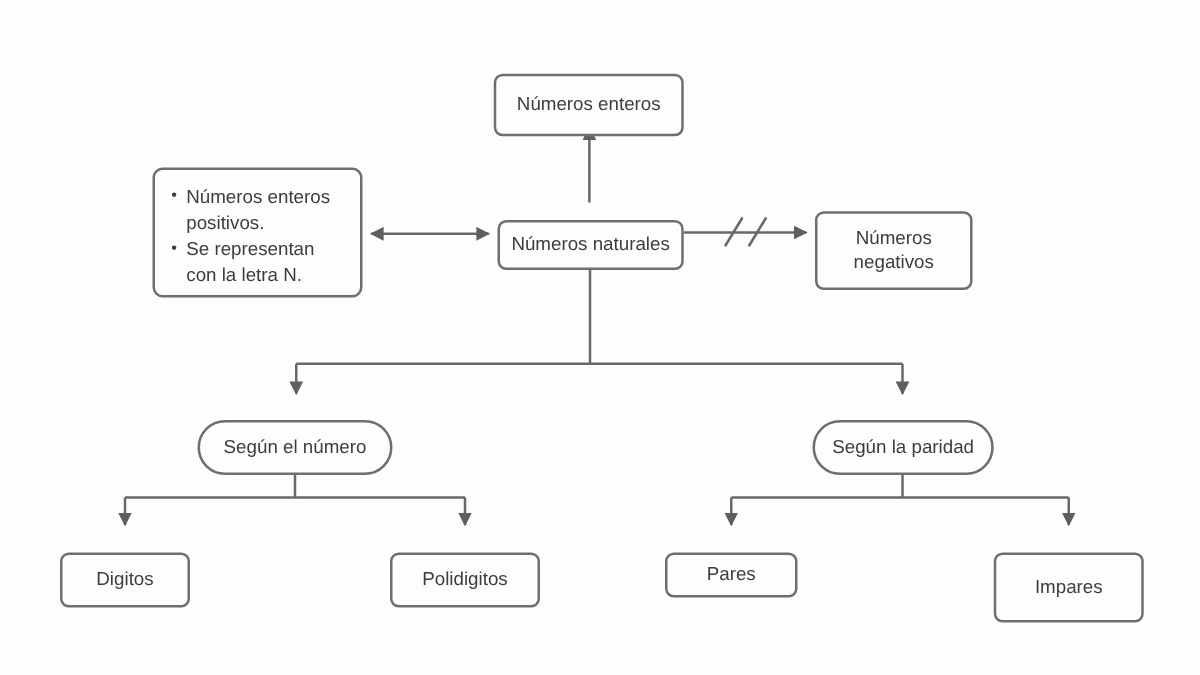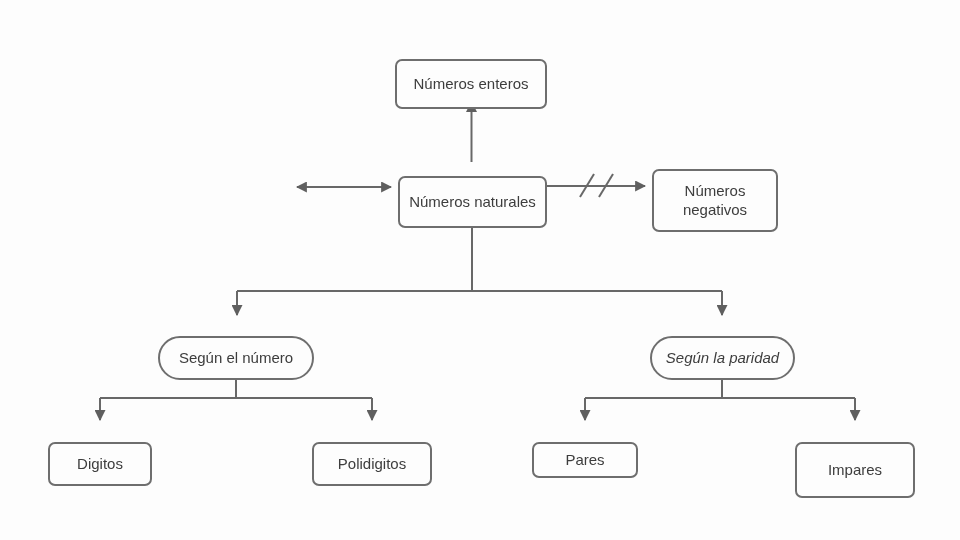--- a/index.html
+++ b/index.html
@@ -58,24 +58,24 @@
   .notes ul { margin: 0; padding: 0; list-style: none; }
   .notes li { position: relative; padding-left: 13px; }
   .notes li::before {
     content: "\2022";
     position: absolute; left: 1px; top: 0;
     font-size: 13px;
   }
   
   .n-enteros     { left: 395px; top: 45px;  width: 152px; height: 50px; }
   .n-notes       { left: 122px; top: 134px; width: 168px; height: 104px; }
-  .n-naturales   { left: 398px; top: 162px; width: 149px; height: 52px; }
+  .n-naturales   { left: 398px; top: 162px; width: 149px; height: 40px; }
   .n-negativos   { left: 652px; top: 155px; width: 126px; height: 63px; }
   .n-segun-numero  { left: 158px; top: 322px; width: 156px; height: 44px; }
-  .n-segun-paridad { left: 650px; top: 322px; width: 145px; height: 44px; font-style: italic; }
+  .n-segun-paridad { left: 650px; top: 322px; width: 145px; height: 44px; }
   .n-digitos     { left: 48px;  top: 428px; width: 104px; height: 44px; }
   .n-polidigitos { left: 312px; top: 428px; width: 120px; height: 44px; }
   .n-pares       { left: 532px; top: 428px; width: 106px; height: 36px; }
   .n-impares     { left: 795px; top: 428px; width: 120px; height: 56px; }
 </style>
 </head>
 <body>
 
 <div class="stage">
 
@@ -104,20 +104,26 @@
 
     <path class="c" d="M722 366 V398 M585 398 H855"></path>
     <line class="c" x1="585" y1="398" x2="585" y2="420" marker-end="url(#arrow)"></line>
     <line class="c" x1="855" y1="398" x2="855" y2="420" marker-end="url(#arrow)"></line>
   </svg>
 
   <div class="node n-enteros">
     <span>Números enteros</span>
   </div>
 
+  <div class="notes n-notes">
+    <ul>
+      <li>Números enteros positivos.</li>
+      <li>Se representan con la letra N.</li>
+    </ul>
+  </div>
 
   <div class="node n-naturales">
     <span>Números naturales</span>
   </div>
 
   <div class="node n-negativos">
     <span>Números negativos</span>
   </div>
 
   <div class="node pill n-segun-numero">

